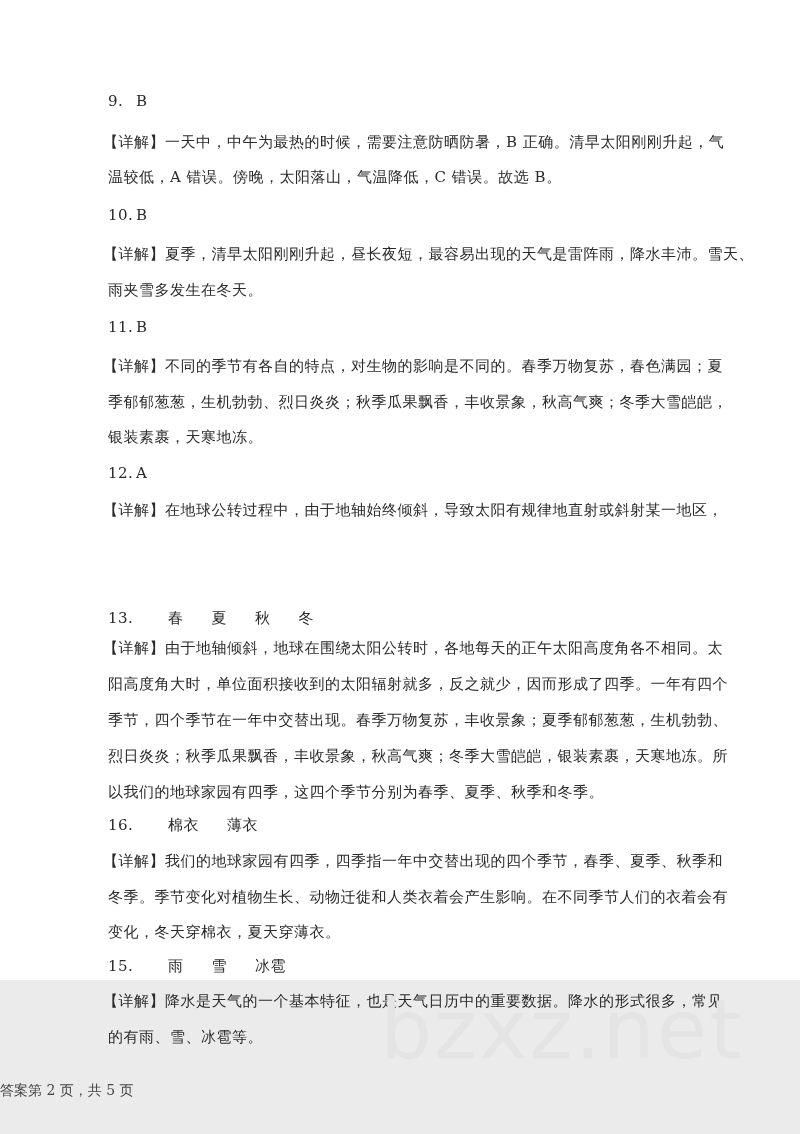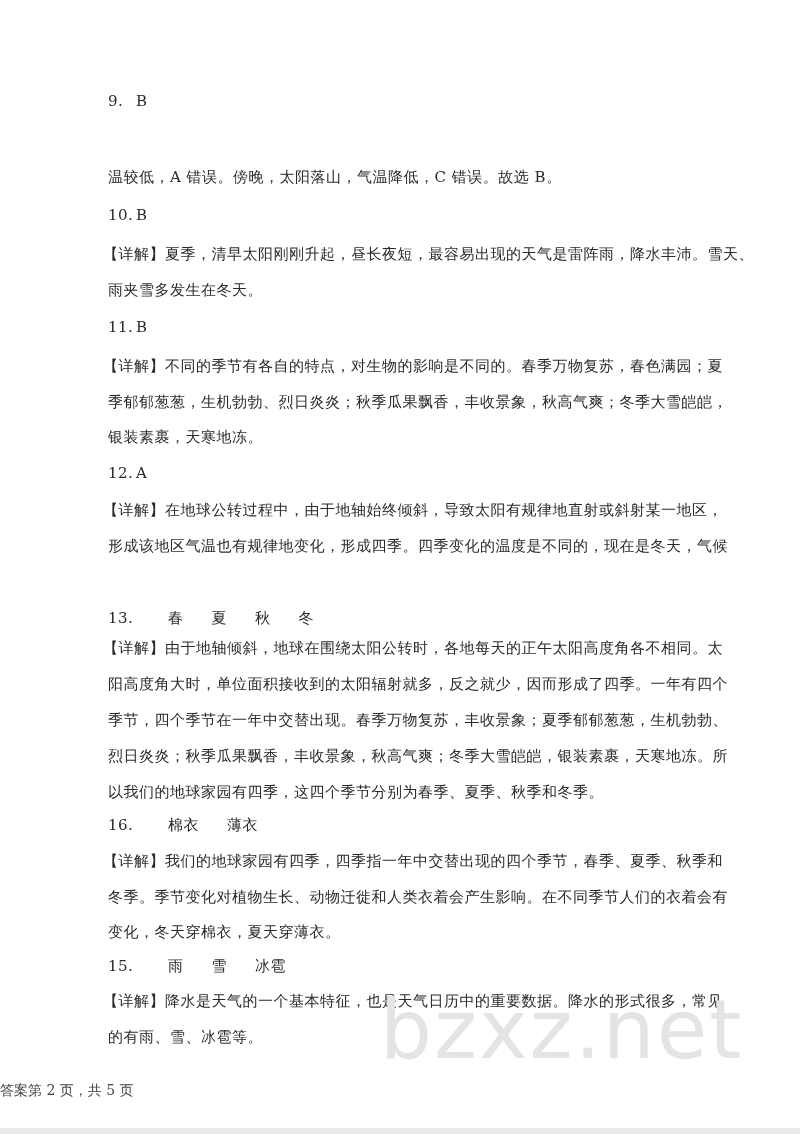--- a/index.html
+++ b/index.html
@@ -13,21 +13,21 @@
       position: relative;
       overflow: hidden;
       font-family: "DejaVu Serif", "Liberation Serif", serif;
       color: #2a2a2a;
     }
     .page {
       position: absolute;
       left: 0;
       top: 0;
       width: 800px;
-      height: 1128px;
+      height: 980px;
       background: #ffffff;
     }
     .line {
       position: absolute;
       left: 108px;
       font-size: 15px;
       line-height: 20px;
       white-space: nowrap;
       letter-spacing: 0.5px;
     }
@@ -66,20 +66,23 @@
     }
   </style>
 </head>
 <body>
 
 <div class="page">
 
   <div class="line q-line" style="top:91px">
     <span class="num">9.</span><span>B</span>
   </div>
+  <div class="line xj" style="top:132px">
+    <span>【详解】</span><span>一天中，中午为最热的时候，需要注意防晒防暑，B 正确。清早太阳刚刚升起，气</span>
+  </div>
   <div class="line" style="top:167px">温较低，A 错误。傍晚，太阳落山，气温降低，C 错误。故选 B。</div>
 
   <div class="line q-line" style="top:205px">
     <span class="num">10.</span><span>B</span>
   </div>
   <div class="line xj" style="top:244px">
     <span>【详解】</span><span>夏季，清早太阳刚刚升起，昼长夜短，最容易出现的天气是雷阵雨，降水丰沛。雪天、</span>
   </div>
   <div class="line" style="top:280px">雨夹雪多发生在冬天。</div>
 
@@ -91,21 +94,20 @@
     <span>【详解】</span><span>不同的季节有各自的特点，对生物的影响是不同的。春季万物复苏，春色满园；夏</span>
   </div>
   <div class="line" style="top:427px">银装素裹，天寒地冻。</div>
 
   <div class="line q-line" style="top:463px">
     <span class="num">12.</span><span>A</span>
   </div>
   <div class="line xj" style="top:500px">
     <span>【详解】</span><span>在地球公转过程中，由于地轴始终倾斜，导致太阳有规律地直射或斜射某一地区，</span>
   </div>
-  <div class="line" style="top:536px">形成该地区气温也有规律地变化，形成四季。四季变化的温度是不同的，现在是冬天，气候</div>
 
   <div class="line q-line answers" style="top:608px">
     <span class="num" style="width:60px">13.</span><span class="ans">春</span><span class="ans">夏</span><span class="ans">秋</span><span class="ans">冬</span>
   </div>
   <div class="line xj" style="top:638px">
     <span>【详解】</span><span>由于地轴倾斜，地球在围绕太阳公转时，各地每天的正午太阳高度角各不相同。太</span>
   </div>
   <div class="line" style="top:674px">阳高度角大时，单位面积接收到的太阳辐射就多，反之就少，因而形成了四季。一年有四个</div>
   <div class="line" style="top:710px">季节，四个季节在一年中交替出现。春季万物复苏，丰收景象；夏季郁郁葱葱，生机勃勃、</div>
   <div class="line" style="top:746px">烈日炎炎；秋季瓜果飘香，丰收景象，秋高气爽；冬季大雪皑皑，银装素裹，天寒地冻。所</div>

